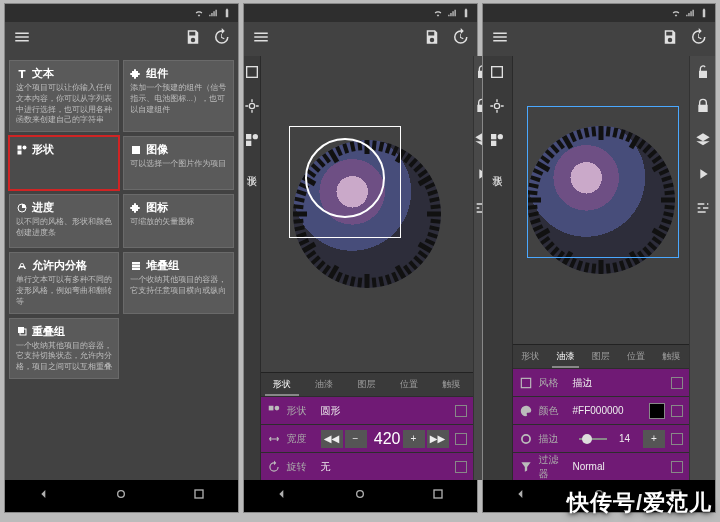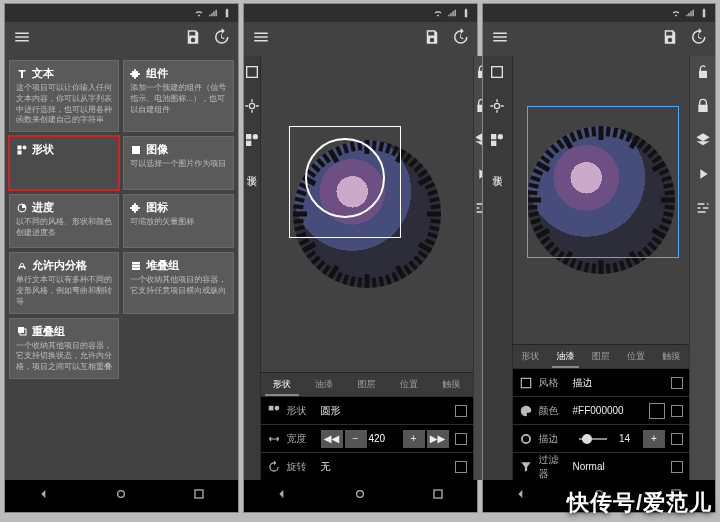--- a/index.html
+++ b/index.html
@@ -33,29 +33,29 @@
   .ticks{position:absolute;inset:0;}
   .tick{position:absolute;left:50%;top:50%;width:4px;height:10px;background:#111;transform-origin:center 74px;}
   .sel-rect { position:absolute; border:1px solid #fff; }
   .sel-rect.blue { border-color:#4aa8ff; }
   .ring { position:absolute; border:2px solid #fff; border-radius:50%; }
 
   .tabs { display:flex; background:#3a3a3a; border-top:1px solid #222; height:24px; }
   .tab { flex:1; font-size:9px; color:#9e9e9e; display:flex; align-items:center; justify-content:center; position:relative; }
   .tab.active { color:#fff; }
   .tab.active::after{content:"";position:absolute;left:4px;right:4px;bottom:0;height:2px;background:#888;}
-  .prop-rows { background:#000000; }
+  .prop-rows { background:#701a75; }
   .prow { display:flex; align-items:center; height:28px; border-top:1px solid #2d2d2d; padding:0 6px; gap:6px; font-size:10px; color:#ddd; }
   .prow svg { width:14px; height:14px; fill:#bbb; flex-shrink:0; }
   .prow .lab { width:28px; color:#aaa; }
   .prow .val { flex:1; color:#eee; }
   .prow .chk { width:12px; height:12px; border:1px solid #888; }
   .stepper { display:flex; align-items:center; gap:2px; flex:1; }
   .stepbtn { width:22px; height:18px; background:#555; display:flex; align-items:center; justify-content:center; font-size:10px; color:#eee; }
-  .stepval { width:32px; text-align:left; color:#fff; font-size:10px; }
+  .stepval { width:32px; text-align:right; color:#fff; font-size:16px; }
   .swatch { width:16px; height:16px; background:#000; border:1px solid #888; }
   .slider { flex:1; height:2px; background:#888; position:relative; margin:0 6px; }
   .slider .thumb{position:absolute; top:-4px; width:10px;height:10px;border-radius:50%;background:#ddd;}
   .footer-brand { position:absolute; right:8px; bottom:4px; font-size:22px; color:#fff; font-weight:700; text-shadow:0 0 4px #000,0 0 8px #000; letter-spacing:1px; }
   .footer-brand .sep{color:#fff;}
 </style>
 </head>
 <body>
 
 <div class="stage">

